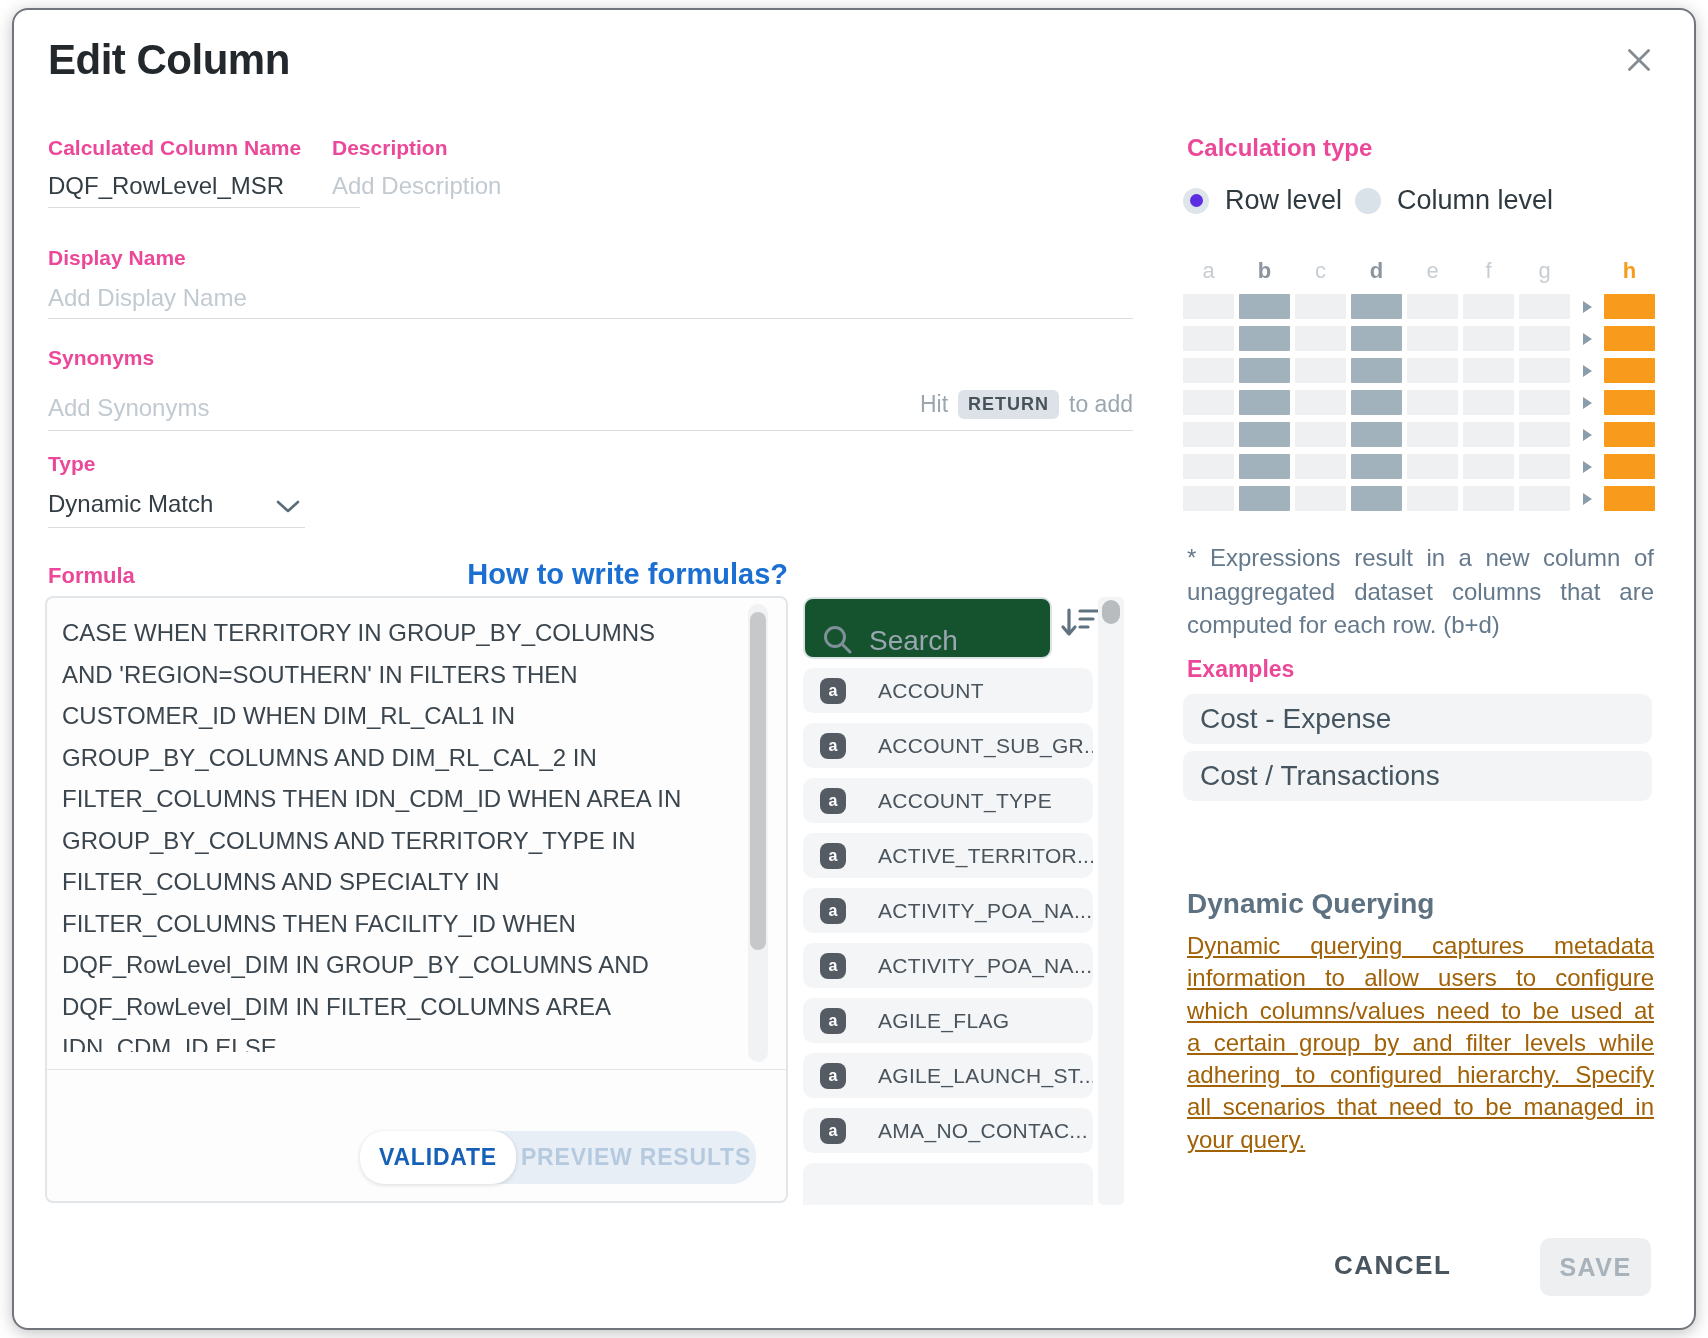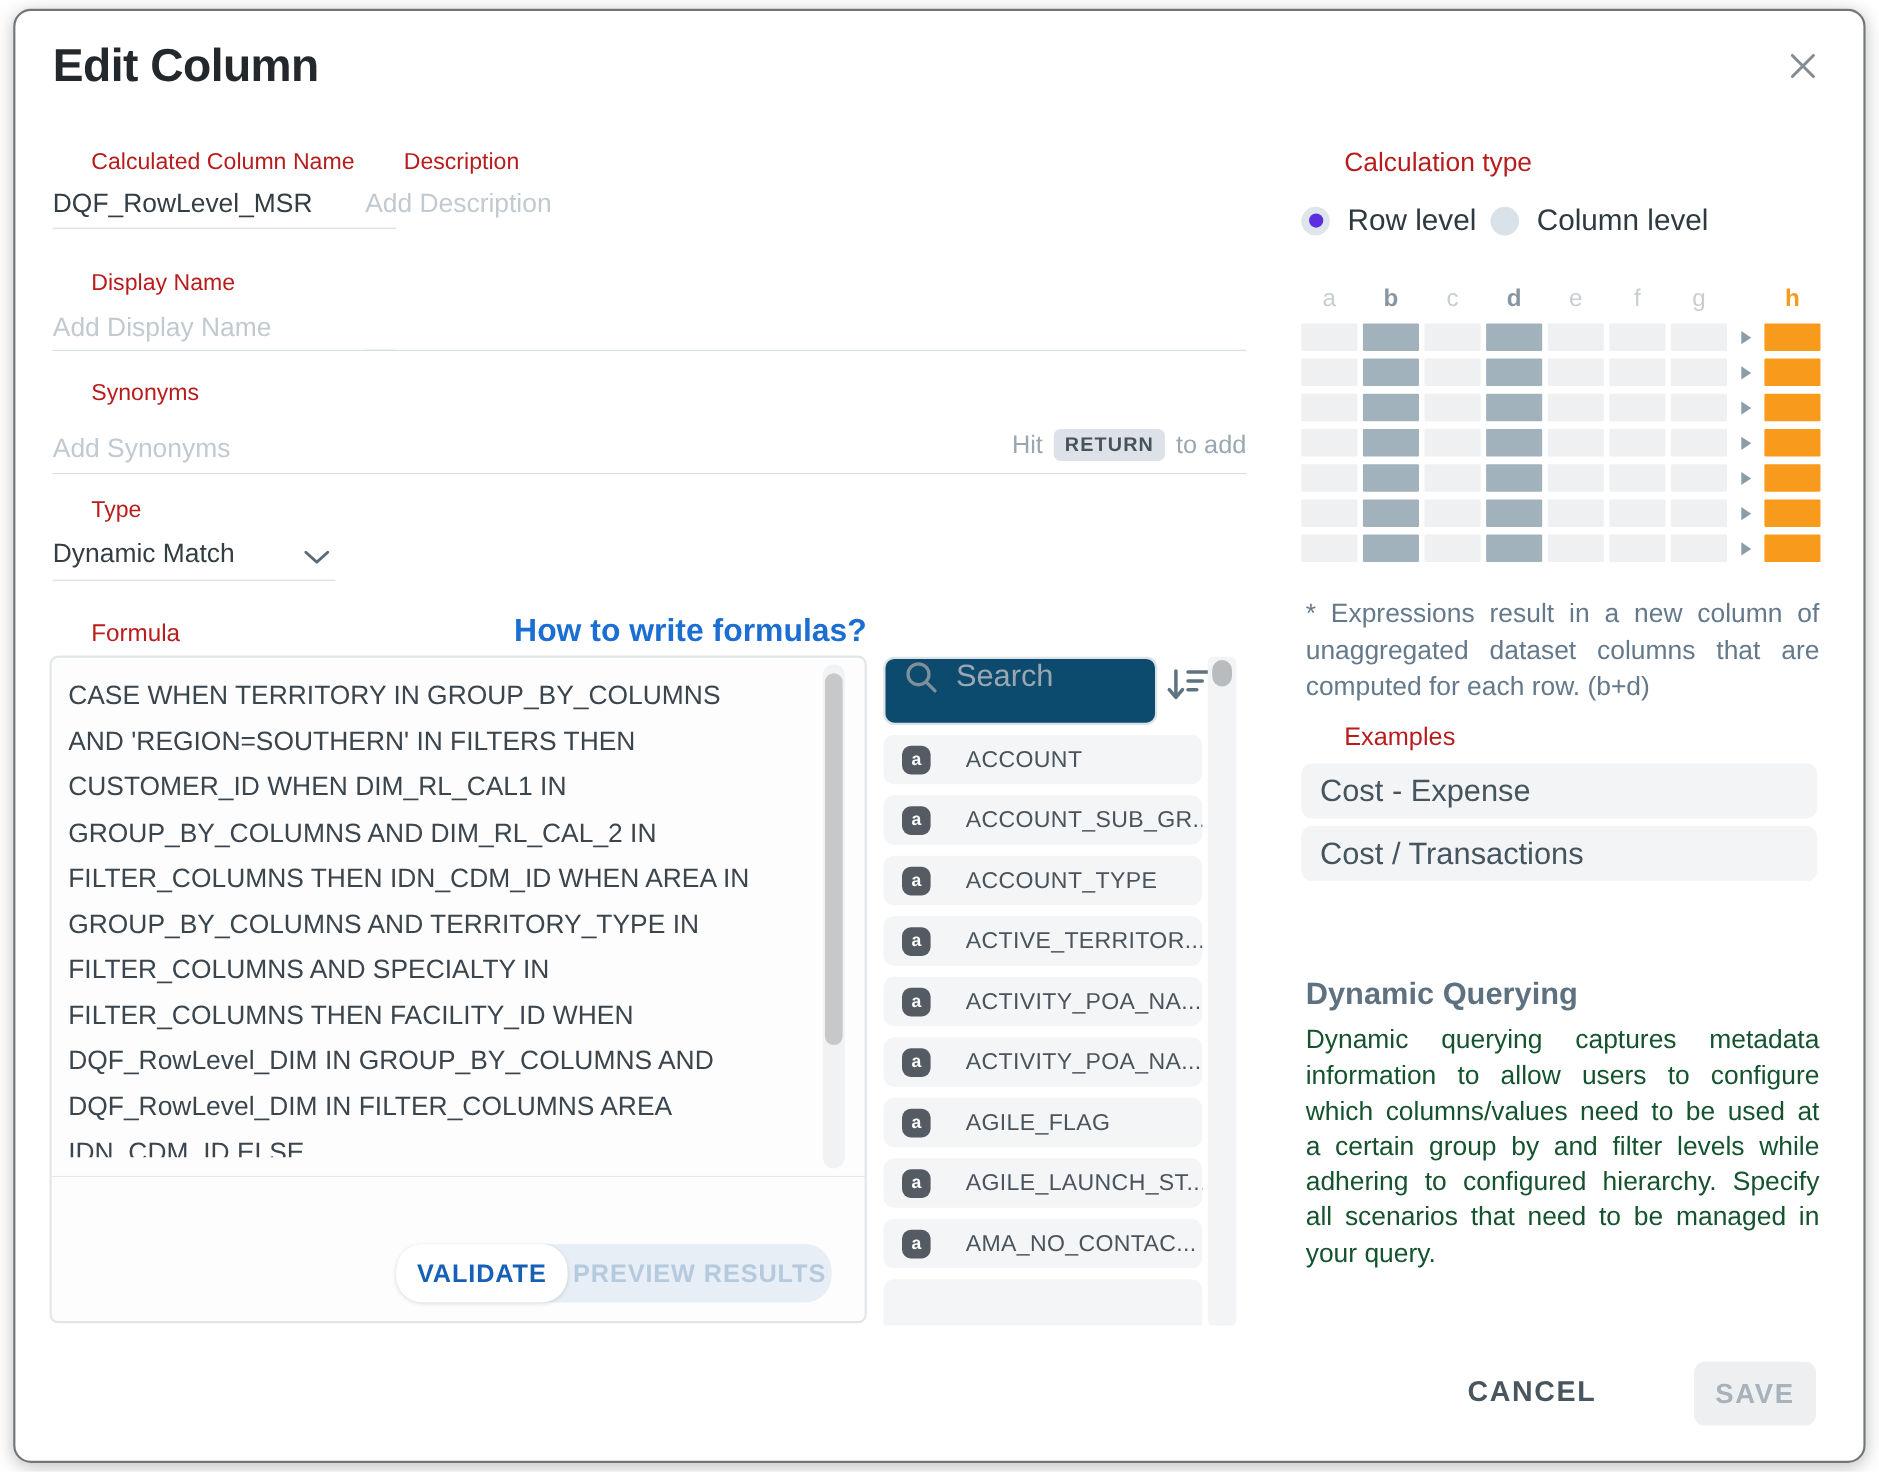--- a/index.html
+++ b/index.html
@@ -10,21 +10,21 @@
   html,body{width:1708px;height:1338px;}
   body{position:relative; background:#fff; overflow:hidden;
        font-family:"Liberation Sans","DejaVu Sans",sans-serif; color:#333d44;}
   .modal-frame{position:absolute; left:12px; top:8px; right:12px; bottom:8px;
        border:2px solid #70767b; border-radius:16px;
        box-shadow:0 3px 16px rgba(0,0,0,.25); background:transparent;}
   h1.title{position:absolute; left:48px; top:36px; font-size:42px; font-weight:700;
        color:#23282d; letter-spacing:-.5px;}
   .close-btn{position:absolute; left:1618px; top:40px; width:42px; height:42px;
        background:none; border:none; cursor:pointer;}
-  .lbl{position:absolute; font-size:21px; font-weight:400; color:#b91c1c;margin-left:35px;}
+  .lbl{position:absolute; font-size:21px; font-weight:700; color:#ec4899;}
   .val{position:absolute; font-size:24px; color:#333d44;}
   .ph{position:absolute; font-size:24px; color:#c2cad1;}
   .uline{position:absolute; height:1px; background:#d8dde1;}
   .hint{position:absolute; right:575px; top:390px; font-size:23px; color:#9aa7b1;
        white-space:nowrap; display:flex; align-items:center; gap:10px;}
   .kbd{background:#dce2e8; color:#47525b; font-weight:700; font-size:18px;
        letter-spacing:1px; padding:4px 10px; border-radius:6px;}
   .chev{position:absolute; left:276px; top:500px;}
   .flink{position:absolute; right:920px; top:558px; font-size:29px; font-weight:700;
        color:var(--c-link); cursor:pointer; white-space:nowrap;}
@@ -40,22 +40,22 @@
        background:#c6c8ca; border-radius:8px;}
   .seg{position:absolute; left:360px; top:1131px; width:396px; height:53px;
        background:#e8eef6; border-radius:24px; display:flex; align-items:stretch;}
   .seg button{border:none; background:none; font-family:inherit; font-size:23px;
        font-weight:700; letter-spacing:.8px; cursor:pointer;}
   .seg-active{width:156px; background:#fff !important; border-radius:24px;
        color:#1660b8; box-shadow:0 1px 4px rgba(0,0,0,.14);}
   .seg-disabled{flex:1; color:#b6cadf;}
   
   .search-box{position:absolute; left:803px; top:597px; width:249px; height:62px;
-       border:2px solid #dde2e6; border-radius:10px; background:#0c4a6e;
-       display:flex; align-items:flex-start; padding-left:16px; gap:14px;}
+       border:2px solid #dde2e6; border-radius:10px; background:#14532d;
+       display:flex; align-items:flex-end; padding-left:16px; gap:14px;}
   .search-ph{font-size:28px; color:#9aa7b1;}
   .sort-btn{position:absolute; left:1056px; top:602px; background:none; border:none; cursor:pointer;}
   .ls-track{position:absolute; left:1098px; top:597px; width:26px; height:608px;
        background:#f3f4f5; border-radius:5px;}
   .ls-thumb{position:absolute; left:1102px; top:600px; width:18px; height:24px;
        background:#b9bcbf; border-radius:9px;}
   .col-list{position:absolute; left:803px; top:668px; width:290px; height:537px; overflow:hidden;}
   .col-item{height:45px; margin-bottom:10px; background:#f4f5f7; border-radius:10px;
        display:flex; align-items:center; padding-left:17px; cursor:pointer;}
   .badge{width:26px; height:26px; background:#545b63; border-radius:8px; color:#fff;
@@ -88,21 +88,21 @@
        border-top:6px solid transparent; border-bottom:6px solid transparent;}
   .note{position:absolute; left:1187px; top:541px; width:467px; font-size:24px;
        line-height:33.5px; color:#64798b;}
   .jline{text-align:justify; text-align-last:justify;}
   .note .jline:last-child, .dq-body .jline:last-child{text-align-last:left;}
   .chips{position:absolute; left:1183px; top:694px; width:469px;}
   .chip{height:50px; margin-bottom:7px; background:#f3f4f6; border-radius:10px;
        font-size:28px; color:#45555f; line-height:50px; padding-left:17px; white-space:nowrap;}
   .dq-title{position:absolute; left:1187px; top:888px; font-size:28px; font-weight:700; color:#5d7181;}
   .dq-body{position:absolute; left:1187px; top:930px; width:467px; font-size:24px;
-       line-height:32.3px; color:#14532d;}
+       line-height:32.3px; color:#a16207;text-decoration:underline;}
   .cancel-btn{position:absolute; left:1334px; top:1250px; background:none; border:none;
        font-family:inherit; font-size:26px; font-weight:700; letter-spacing:1.5px;
        color:#4a565f; cursor:pointer;}
   .save-btn{position:absolute; left:1540px; top:1238px; width:111px; height:58px;
        background:#edeff1; border:none; border-radius:10px; font-family:inherit;
        font-size:25px; font-weight:700; letter-spacing:1.5px; color:#a7b2ba;}
 </style>
 </head>
 <body>
 

